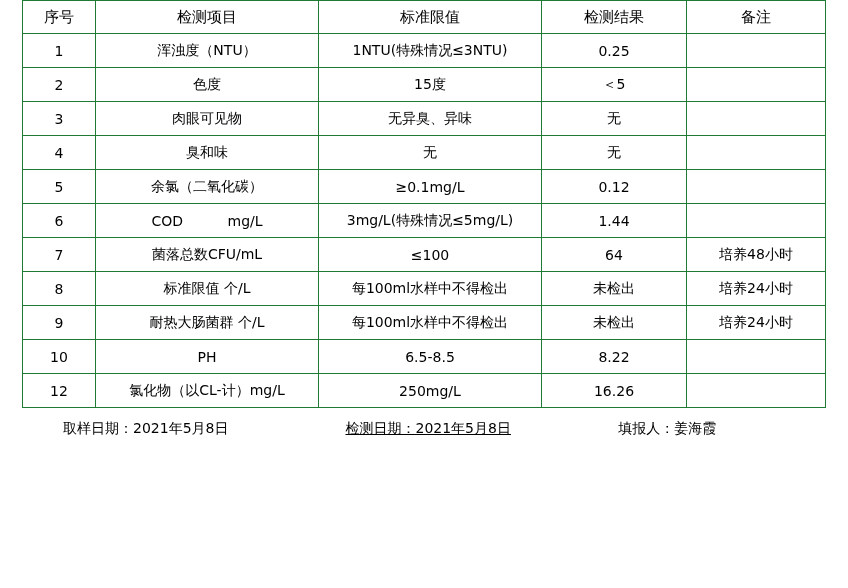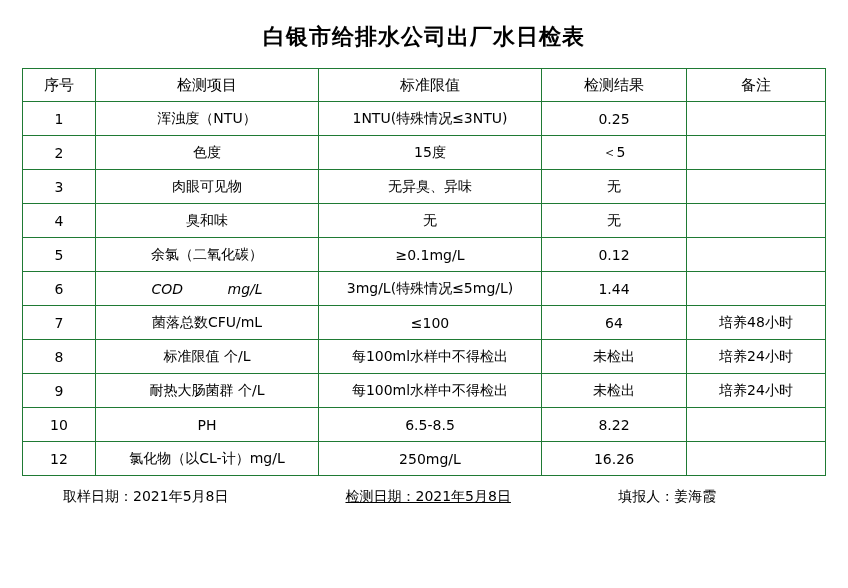--- a/index.html
+++ b/index.html
@@ -62,29 +62,27 @@
     padding-top: 12px;
     font-size: 14px;
     font-family: "DejaVu Sans", "Liberation Sans", sans-serif;
   }
   .footer .f1 { width: 290px; text-align: left; padding-left: 28px; }
   .footer .f2 { width: 280px; text-align: left; text-decoration: underline; }
   .footer .f3 { width: 200px; text-align: left; }
   .cell-item-inner {
     display: inline-block;
     white-space: pre;
-    font-style: italic;
   }
 </style>
 </head>
 <body>
 
 <div class="page">
 
-  <div class="doc-title">白银市给排水公司出厂水日检表</div>
 
   <table class="report">
     <thead>
       <tr>
         <td class="col-no">序号</td>
         <td class="col-item">检测项目</td>
         <td class="col-std">标准限值</td>
         <td class="col-res">检测结果</td>
         <td class="col-note">备注</td>
       </tr>

